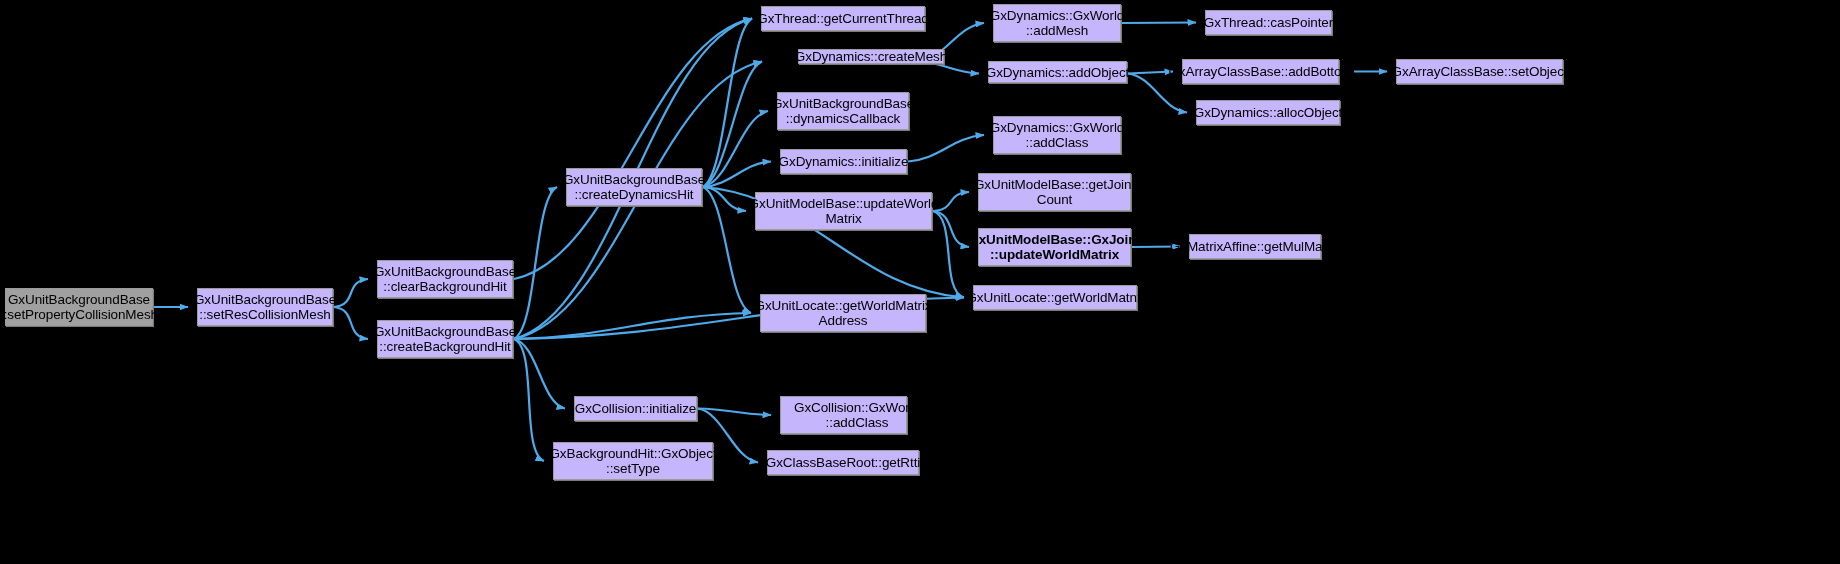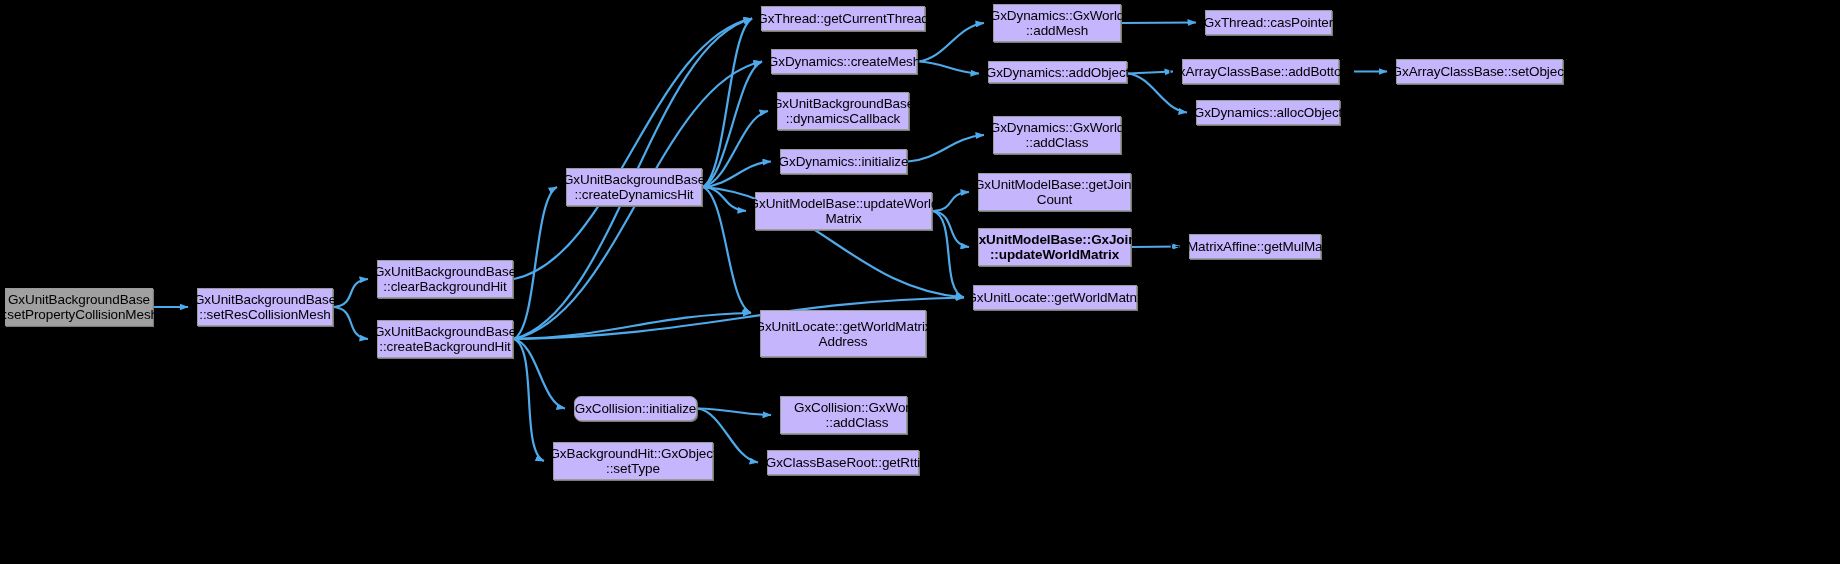--- a/index.html
+++ b/index.html
@@ -93,29 +93,29 @@
 ::setPropertyCollisionMesh</div>
       <div class="node" style="left: 197px; top: 288px; width: 136px; height: 38px;">GxUnitBackgroundBase
 ::setResCollisionMesh</div>
       <div class="node" style="left: 377px; top: 260px; width: 136px; height: 38px;">GxUnitBackgroundBase
 ::clearBackgroundHit</div>
       <div class="node" style="left: 377px; top: 320px; width: 136px; height: 38px;">GxUnitBackgroundBase
 ::createBackgroundHit</div>
       <div class="node" style="left: 566px; top: 168px; width: 136px; height: 38px;">GxUnitBackgroundBase
 ::createDynamicsHit</div>
       <div class="node" style="left: 761px; top: 6px; width: 164px; height: 25px;">GxThread::getCurrentThread</div>
-      <div class="node" style="left: 771px; top: 49px; width: 146px; height: 25px;">GxDynamics::createMesh</div>
+      <div class="node" style="left: 798px; top: 49px; width: 146px; height: 15px;">GxDynamics::createMesh</div>
       <div class="node" style="left: 777px; top: 92px; width: 132px; height: 38px;">GxUnitBackgroundBase
 ::dynamicsCallback</div>
       <div class="node" style="left: 780px; top: 149px; width: 127px; height: 25px;">GxDynamics::initialize</div>
       <div class="node" style="left: 755px; top: 192px; width: 177px; height: 38px;">GxUnitModelBase::updateWorld
 Matrix</div>
-      <div class="node" style="left: 760px; top: 294px; width: 166px; height: 47px; margin-top: 16px;">GxUnitLocate::getWorldMatrix
+      <div class="node" style="left: 760px; top: 294px; width: 166px; height: 38px;">GxUnitLocate::getWorldMatrix
 Address</div>
-      <div class="node" style="left: 574px; top: 396px; width: 123px; height: 25px; border-radius: 7px;">GxCollision::initialize</div>
+      <div class="node" style="left: 574px; top: 396px; width: 123px; height: 25px;">GxCollision::initialize</div>
       <div class="node" style="left: 553px; top: 442px; width: 160px; height: 38px;">GxBackgroundHit::GxObject
 ::setType</div>
       <div class="node" style="left: 780px; top: 396px; width: 127px; height: 38px; padding-left: 31px;">GxCollision::GxWorld
 ::addClass</div>
       <div class="node" style="left: 767px; top: 450px; width: 152px; height: 25px;">GxClassBaseRoot::getRtti</div>
       <div class="node" style="left: 993px; top: 4px; width: 128px; height: 38px;">GxDynamics::GxWorld
 ::addMesh</div>
       <div class="node" style="left: 988px; top: 61px; width: 139px; height: 22px;">GxDynamics::addObject</div>
       <div class="node" style="left: 993px; top: 116px; width: 128px; height: 38px;">GxDynamics::GxWorld
 ::addClass</div>

